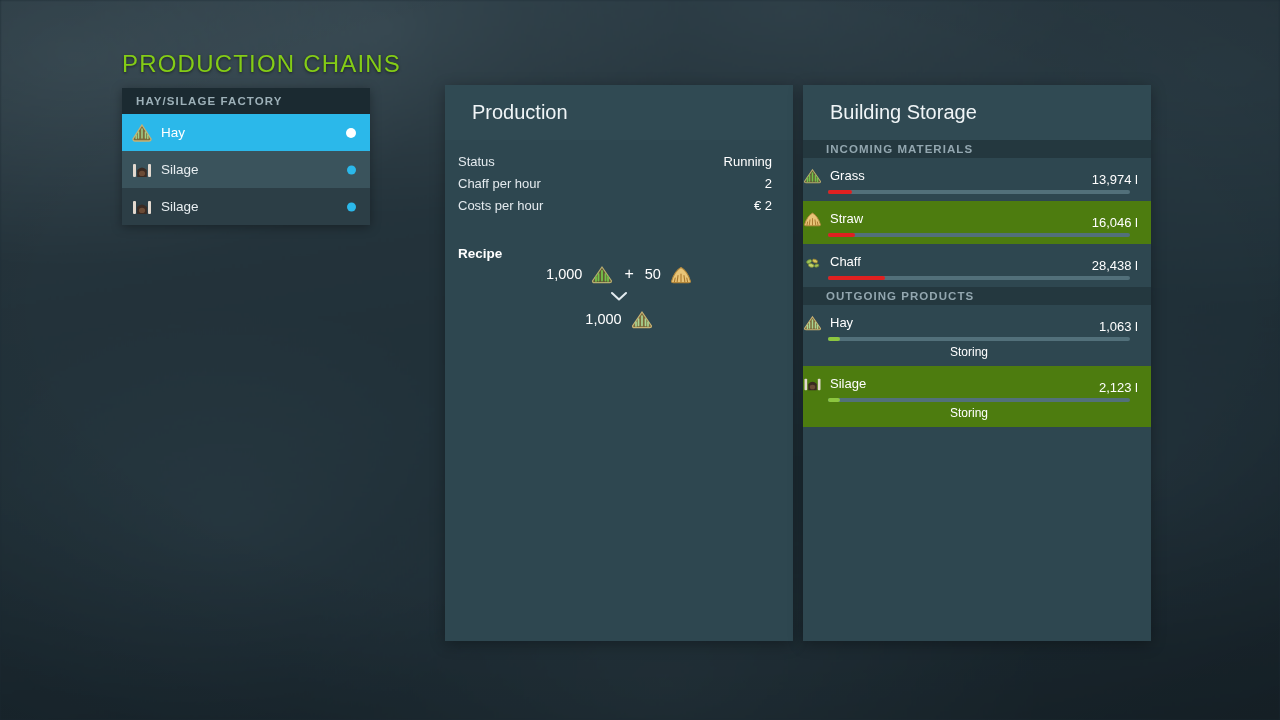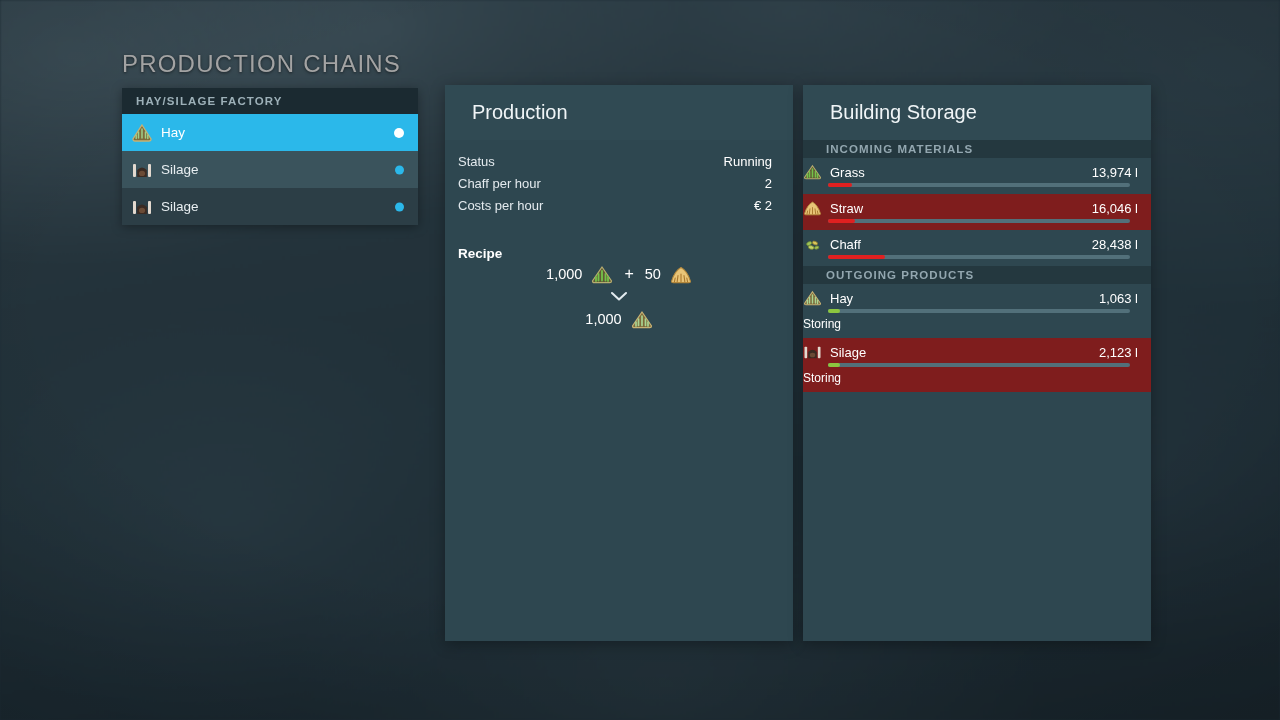--- a/index.html
+++ b/index.html
@@ -25,27 +25,27 @@
     filter:blur(1.2px);
   }
   #bgvig{
     position:absolute; inset:0;
     background:radial-gradient(120% 110% at 50% 42%, rgba(0,0,0,0) 38%, rgba(0,0,0,.30) 100%);
   }
 
   
   #title{
     position:absolute; left:122px; top:50px;
-    font-size:24px; letter-spacing:1.2px; color:#a3a3a3; font-weight:400;
+    font-size:24px; letter-spacing:1.2px; color:#84cc16; font-weight:400;
     text-shadow:0 1px 3px rgba(0,0,0,.55);
   }
 
   
   #chain-list{
-    position:absolute; left:122px; top:88px; width:296px;
+    position:absolute; left:122px; top:88px; width:248px;
     box-shadow:0 2px 10px rgba(0,0,0,.35);
   }
   #chain-list-header{
     height:26px; background:#1b2a31; color:#9db0b8;
     font-size:11.5px; font-weight:bold; letter-spacing:1.1px;
     display:flex; align-items:center; padding-left:14px;
   }
   .chain-row{
     height:37px; display:flex; align-items:center; padding:0 14px 0 10px;
     color:#e8eef1; font-size:13.5px; position:relative;
@@ -87,30 +87,30 @@
   .rec-arrow{ display:flex; justify-content:center; margin:4px 0 4px 0; color:#dfe8ec; }
 
   
   .sec-head{
     height:18px; background:#24383f; color:#93a7b0;
     font-size:11.5px; font-weight:bold; letter-spacing:1.05px;
     display:flex; align-items:center; padding-left:23px;
   }
   .store-row{ position:relative; padding:6px 13px 7px 0; }
   .store-row.dark { background:#2e4750; }
-  .store-row.light{ background:#7f1d1d; }
+  .store-row.light{ background:#4d7c0f; }
   .store-top{ display:flex; align-items:center; }
   .store-name{ margin-left:8px; font-size:13px; color:#ffffff; flex:1; }
-  .store-val { font-size:13px; color:#ffffff; }
+  .store-val { font-size:13px; color:#ffffff;margin-top:8px; }
   .bar-track{
     margin:3px 0 0 25px; height:4px; border-radius:2px; background:#52707a; width:302px;
   }
   .bar-fill{ height:4px; border-radius:2px; }
   .store-sub{
-    text-align:left; font-size:12px; color:#ffffff; margin-top:4px; padding-right:3px;
+    text-align:center; font-size:12px; color:#ffffff; margin-top:4px; padding-right:3px;
   }
 
   
   .ico{ display:inline-block; position:relative; flex:0 0 auto; }
   .ico svg{ display:block; }
 </style>
 </head>
 <body>
 
 <div id="bg"></div>

